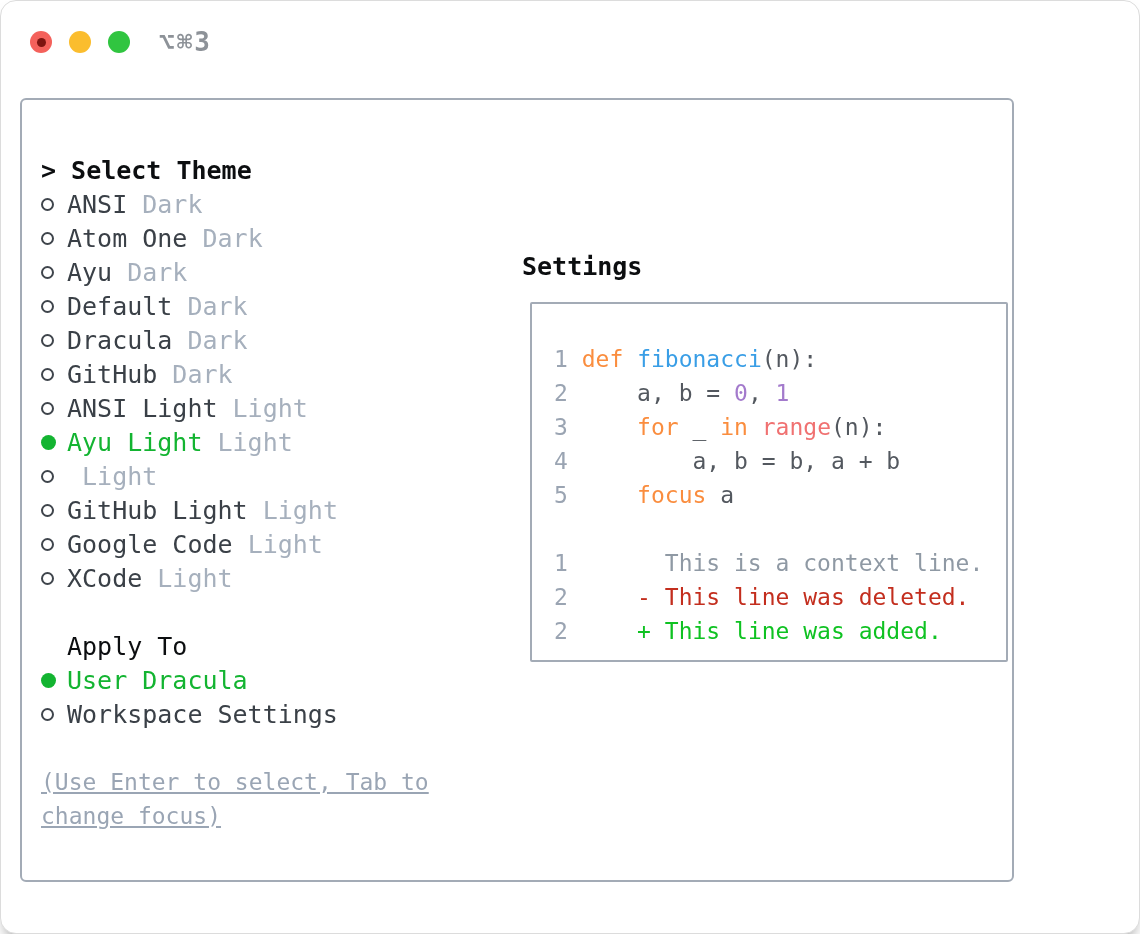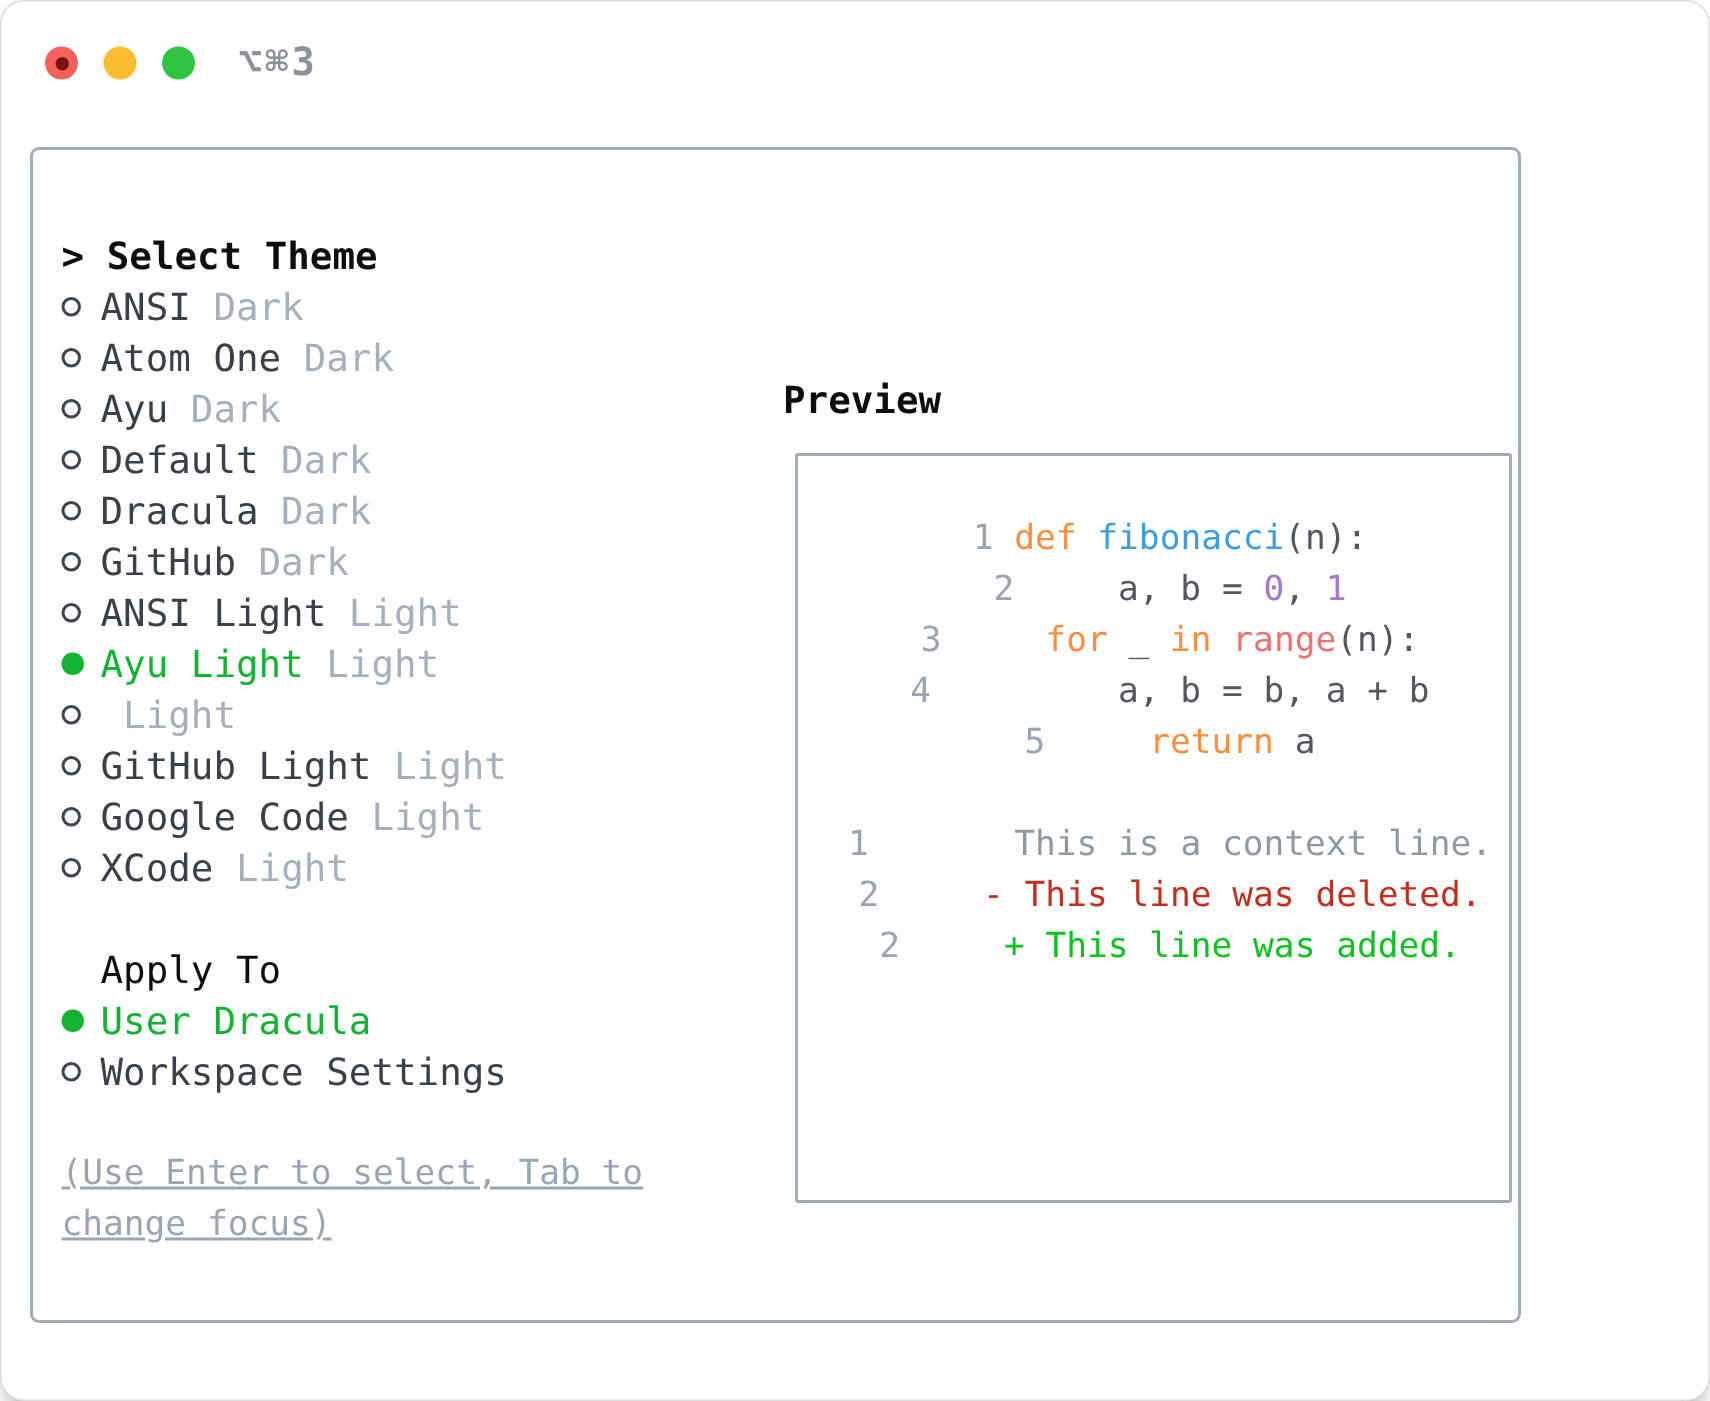--- a/index.html
+++ b/index.html
@@ -30,22 +30,22 @@
   .marker { width:15px; height:15px; border-radius:50%; margin-right:11px; flex:0 0 auto; }
   .marker.ring { width:13px; height:13px; border:2px solid var(--ring); margin-right:13px; background:transparent; }
   .marker.filled { background:var(--green); }
   .row.selected .label { color:var(--green); }
   .variant { color:var(--variant); }
   .spacer { height:34px; }
   .hint { height:34px; line-height:34px; font-size:23px; color:var(--hint); white-space:pre;text-decoration:underline; }
 
   .preview-title { position:absolute; left:500px; top:150px; height:34px; line-height:34px;
     font-size:25px; font-weight:bold; color:var(--header); }
-  .preview-box { position:absolute; left:508px; top:202px; width:478px; height:500px;
-    border:2px solid var(--border); border-radius:2px; background:#fff; padding:38px 0 0 22px; overflow:hidden;text-align:center; }
+  .preview-box { position:absolute; left:508px; top:202px; width:478px; height:360px;
+    border:2px solid var(--border); border-radius:2px; background:#fff; padding:38px 0 0 22px; overflow:hidden; }
   .code-line { height:34px; line-height:34px; font-size:23px; white-space:pre; }
   .ln { color:var(--ln); }
   .seg-p   { color:var(--codefg); }
   .seg-kw  { color:var(--kw); }
   .seg-fn  { color:var(--fn); }
   .seg-num { color:var(--numlit); }
   .seg-call{ color:var(--call); }
   .seg-ctx { color:var(--ctx); }
   .seg-del { color:var(--del); }
   .seg-add { color:var(--add); }
@@ -96,29 +96,29 @@
         </div>
 
       <div class="spacer"></div>
 
       <div id="hint-lines">
           <div class="hint">(Use Enter to select, Tab to</div>
           <div class="hint">change focus)</div>
         </div>
     </div>
 
-    <div class="preview-title">Preview</div>
+    <div class="preview-title">Settings</div>
 
     <div class="preview-box">
       <div id="code-lines">
           <div class="code-line"><span class="ln">1</span><span class="seg-p"> </span><span class="seg-kw">def</span><span class="seg-p"> </span><span class="seg-fn">fibonacci</span><span class="seg-p">(n):</span></div>
           <div class="code-line"><span class="ln">2</span><span class="seg-p">     a, b = </span><span class="seg-num">0</span><span class="seg-p">, </span><span class="seg-num">1</span></div>
           <div class="code-line"><span class="ln">3</span><span class="seg-p">     </span><span class="seg-kw">for</span><span class="seg-p"> _ </span><span class="seg-kw">in</span><span class="seg-p"> </span><span class="seg-call">range</span><span class="seg-p">(n):</span></div>
           <div class="code-line"><span class="ln">4</span><span class="seg-p">         a, b = b, a + b</span></div>
-          <div class="code-line"><span class="ln">5</span><span class="seg-p">     </span><span class="seg-kw">return</span><span class="seg-p"> a</span></div>
+          <div class="code-line"><span class="ln">5</span><span class="seg-p">     </span><span class="seg-kw">focus</span><span class="seg-p"> a</span></div>
           <div class="code-line"><span class="ln"></span></div>
           <div class="code-line"><span class="ln">1</span><span class="seg-ctx">       This is a context line.</span></div>
           <div class="code-line"><span class="ln">2</span><span class="seg-p">     </span><span class="seg-del">- This line was deleted.</span></div>
           <div class="code-line"><span class="ln">2</span><span class="seg-p">     </span><span class="seg-add">+ This line was added.</span></div>
         </div>
     </div>
 
   </div>
 </div>
 

